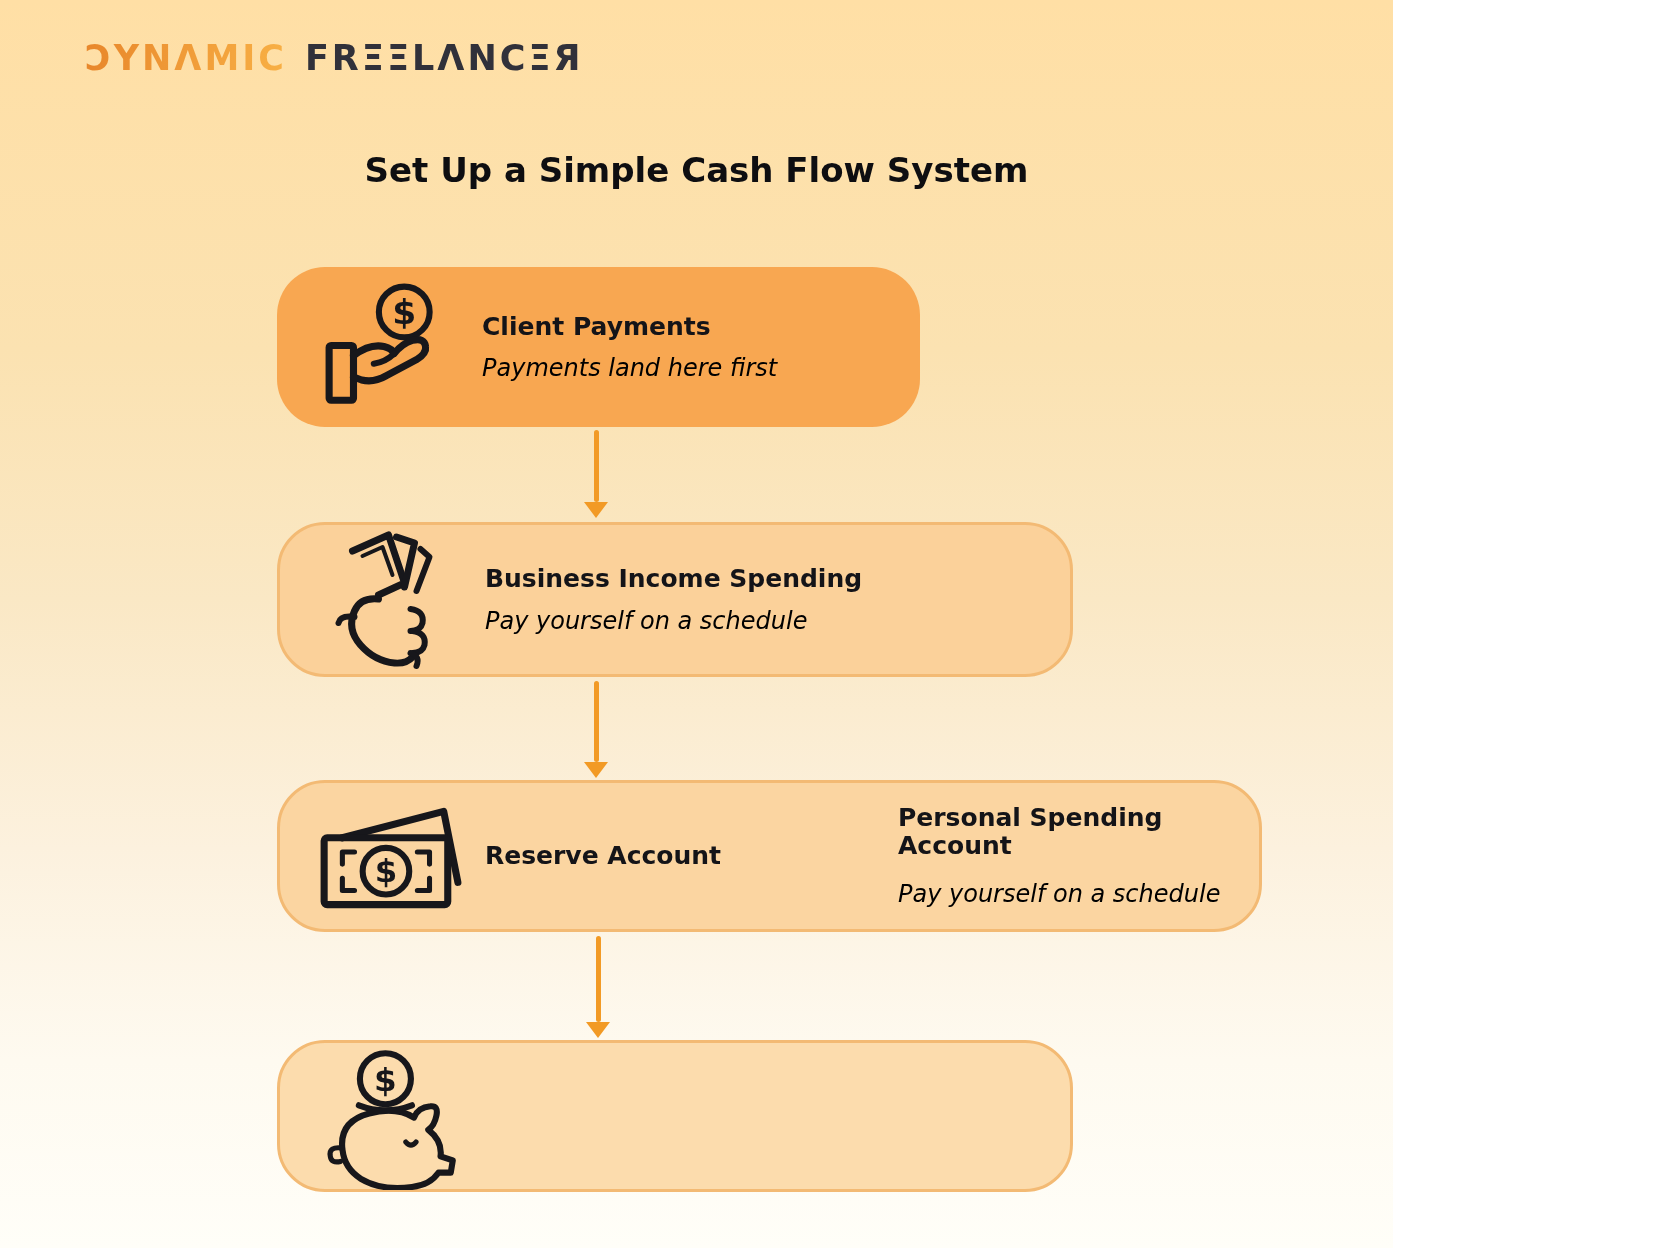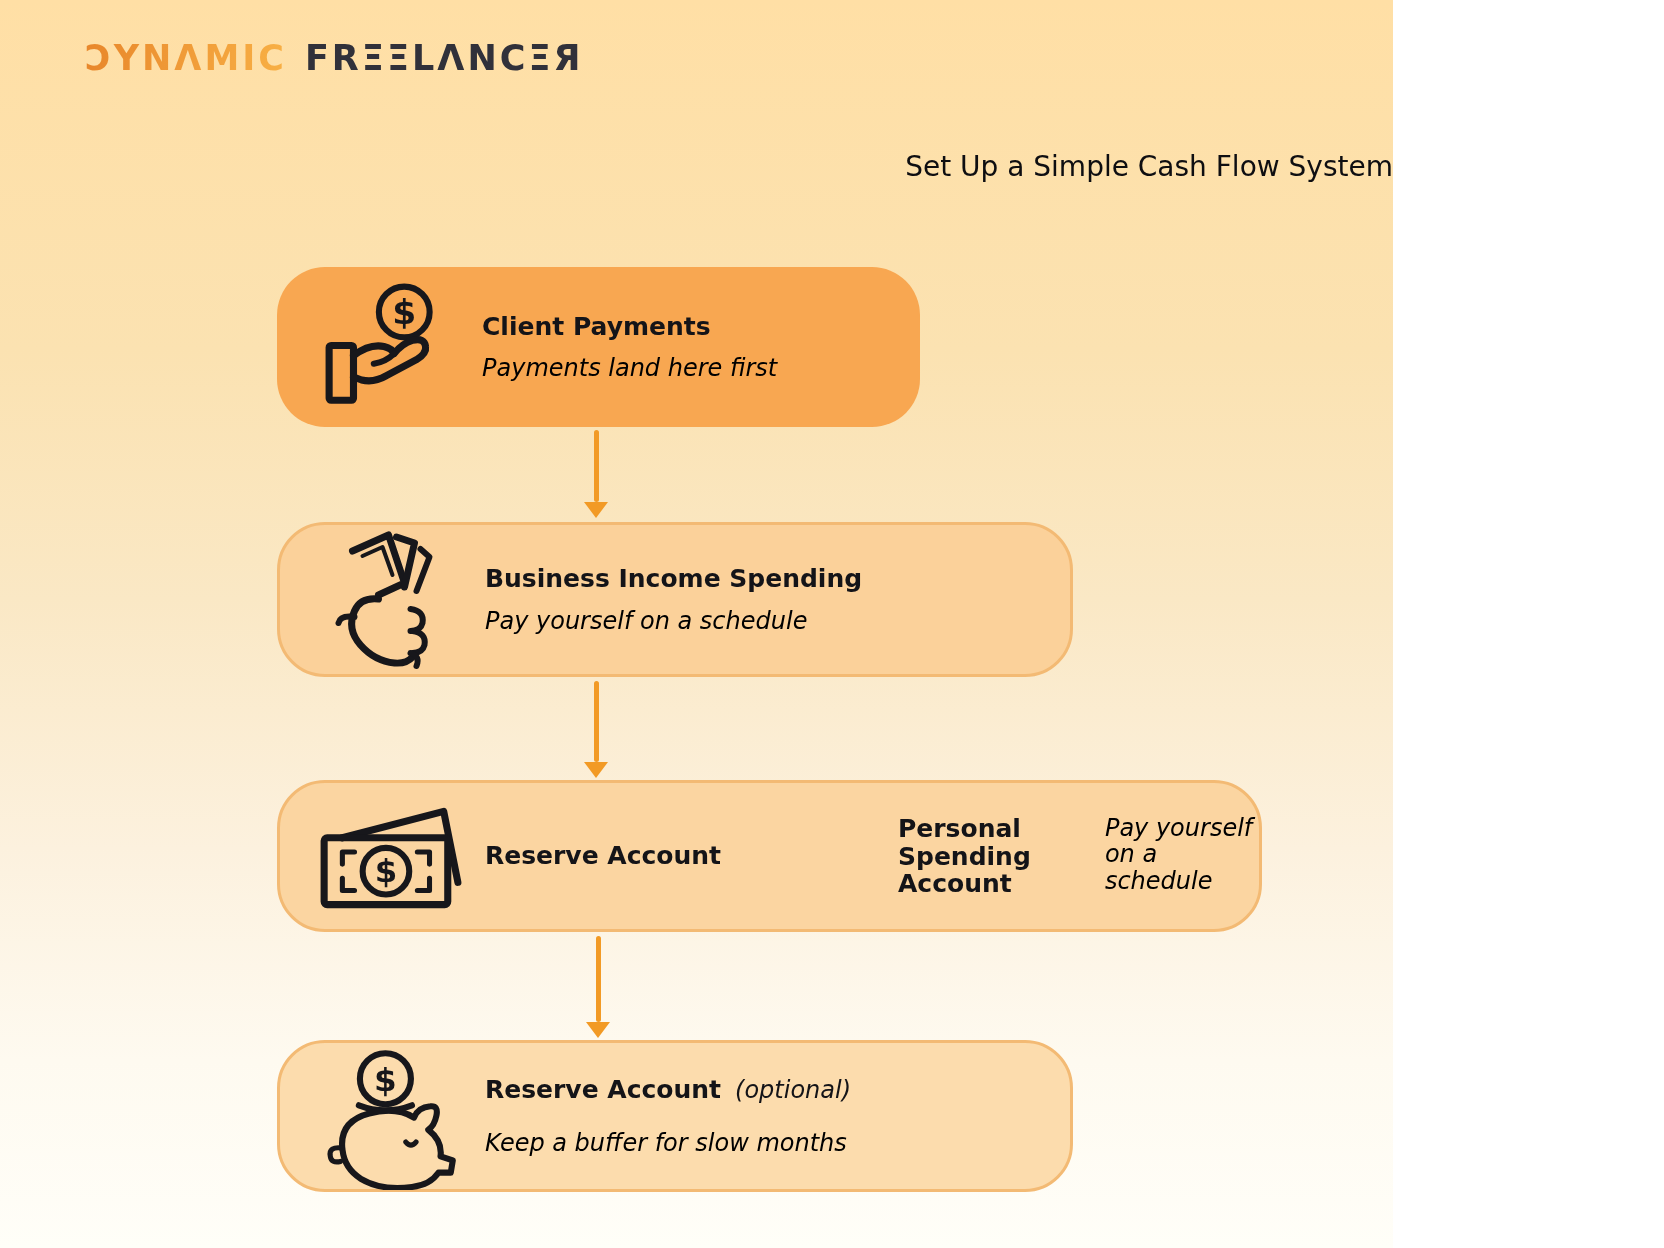--- a/index.html
+++ b/index.html
@@ -6,39 +6,39 @@
   .canvas{
     position:relative;width:1393px;height:1248px;overflow:hidden;
     background:linear-gradient(180deg,#FFDFA5 0%,#FBE2B1 28%,#FAE8C5 48%,#FCF1DE 68%,#FEFAF0 85%,#FFFEF8 100%);
     font-family:"DejaVu Sans","Liberation Sans",sans-serif;color:#141418;
   }
   .logo{position:absolute;left:85px;top:38px;display:flex;gap:18px;
         font-size:35px;font-weight:bold;letter-spacing:3px;white-space:nowrap;}
   .logo .dyn{background:linear-gradient(90deg,#E8872B,#F8B045);
              -webkit-background-clip:text;background-clip:text;color:transparent;}
   .logo .free{color:#31313A;}
-  .title{position:absolute;left:0;right:0;top:150px;margin:0;text-align:right;
-         font-size:28px;font-weight:normal;color:#0E0E11;}
+  .title{position:absolute;left:0;right:0;top:150px;margin:0;text-align:center;
+         font-size:34px;font-weight:bold;color:#0E0E11;}
   .node{position:absolute;border-radius:48px;display:flex;align-items:center;
         padding-left:34px;box-sizing:border-box;}
   .node-1{left:277px;top:267px;width:643px;height:160px;background:#F8A751;}
   .node-2{left:277px;top:522px;width:796px;height:155px;background:#FBD19A;border:3px solid #F3BA74;}
   .node-3{left:277px;top:780px;width:985px;height:152px;background:#FBD5A1;border:3px solid #F3BA74;}
   .node-4{left:277px;top:1040px;width:796px;height:152px;background:#FCDCAD;border:3px solid #F3BA74;}
   .icon-wrap{width:152px;display:flex;justify-content:center;align-items:center;}
   svg.icn{stroke:#17171B;fill:none;stroke-linecap:round;stroke-linejoin:round;}
   svg.icn text{stroke:none;fill:#17171B;font-weight:bold;text-anchor:middle;
                font-family:"DejaVu Sans",sans-serif;}
   .text-block{margin-left:19px;display:flex;flex-direction:column;gap:15px;}
   .node-4 .text-block{gap:26px;}
   .node-title{font-size:25px;font-weight:bold;color:#141418;line-height:1.1;}
   .node-sub{font-size:24px;font-style:italic;color:#000000;line-height:1.1;}
   .title-suffix{font-style:italic;font-weight:normal;font-size:24px;margin-left:14px;}
   .right-block{position:absolute;left:618px;top:50%;transform:translateY(-50%);
-               display:flex;flex-direction:row;gap:22px;}
+               display:flex;flex-direction:column;gap:22px;}
   .arrow{position:absolute;width:24px;display:flex;flex-direction:column;align-items:center;}
   .arrow .shaft{width:5px;flex:1 1 auto;background:#F29A25;border-radius:3px;}
   .arrow .head{width:0;height:0;border-left:12px solid transparent;
                border-right:12px solid transparent;border-top:16px solid #F29A25;}
   .arrow-1{left:584px;top:430px;height:88px;}
   .arrow-2{left:584px;top:681px;height:97px;}
   .arrow-3{left:586px;top:936px;height:102px;}
 </style>
 </head>
 <body>
@@ -129,21 +129,15 @@
     <span class="icon-wrap">
       <svg class="icn" width="148" height="148" viewBox="0 0 145 145">
         <circle cx="68" cy="36" r="25" stroke-width="6"></circle>
         <text x="68" y="48" font-size="32">$</text>
         <path d="M42 62 Q68 72 94 62" stroke-width="6"></path>
         <path d="M26 106 Q22 78 52 70 Q78 63 96 74 Q100 64 112 63 Q120 62 118 72 Q116 82 110 86 Q124 97 122 112 L134 116 L132 128 L120 128 Q112 140 94 142 Q64 146 44 134 Q28 124 26 106 Z" stroke-width="6"></path>
         <path d="M88 98 Q93 104 98 98" stroke-width="5"></path>
         <path d="M26 104 Q12 102 14 112 Q15 119 24 117" stroke-width="5"></path>
       </svg>
     </span>
-    <div class="text-block">
-      <div class="node-title">
-        <span>Reserve Account</span><span class="title-suffix">(optional)</span>
-      </div>
-      <div class="node-sub">Keep a buffer for slow months</div>
-    </div>
   </section>
 
 </div>
 
 </body></html>

